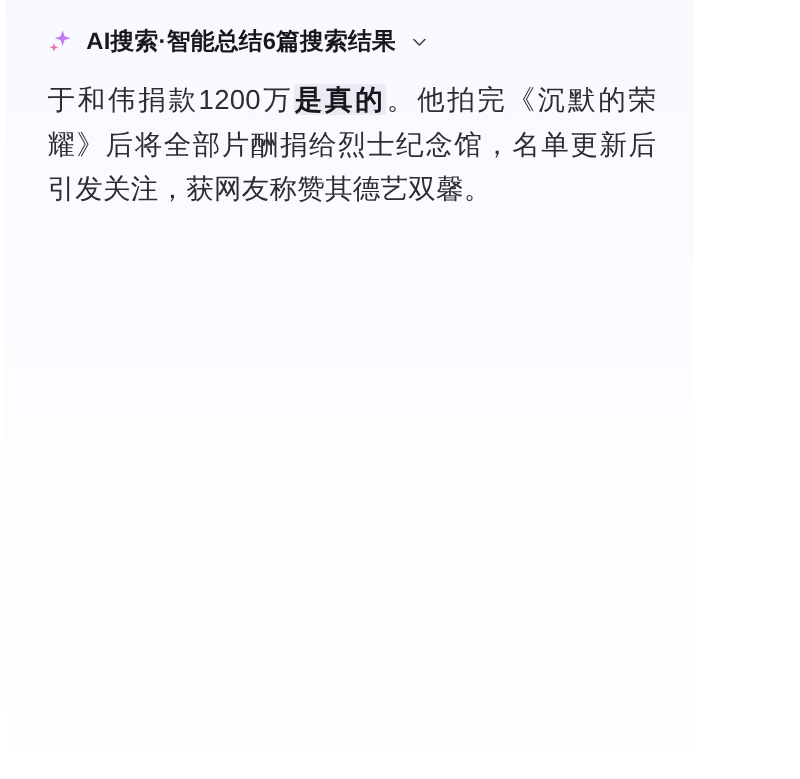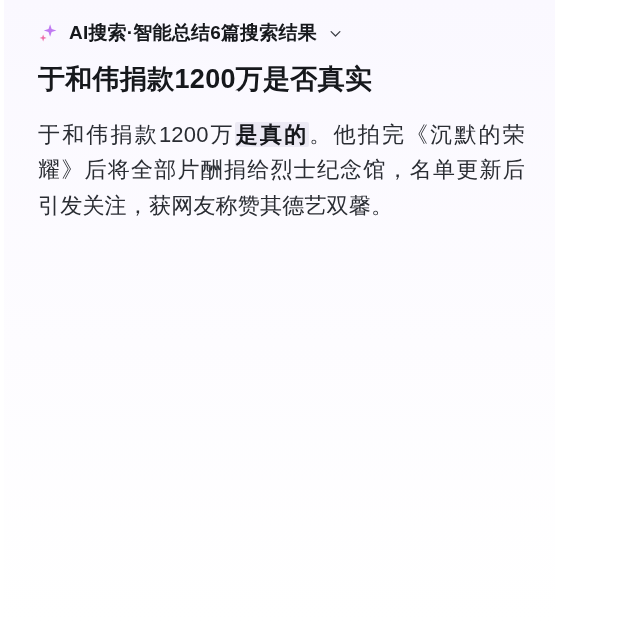--- a/index.html
+++ b/index.html
@@ -100,19 +100,18 @@
     <svg class="sparkle-icon" viewBox="0 0 24 24">
       <path d="M13.2 2.4 L14.9 7.6 L20.1 9.3 L14.9 11.0 L13.2 16.2 L11.5 11.0 L6.3 9.3 L11.5 7.6 Z" fill="#c07af2"></path>
       <path d="M5.6 13.6 L6.6 16.4 L9.4 17.4 L6.6 18.4 L5.6 21.2 L4.6 18.4 L1.8 17.4 L4.6 16.4 Z" fill="#f06ea8"></path>
     </svg>
     <span class="ai-header-text">AI搜索·智能总结6篇搜索结果</span>
     <svg class="chevron-down-icon" viewBox="0 0 24 24">
       <path d="M5 9 L12 16 L19 9" fill="none" stroke="#3c3f45" stroke-width="2" stroke-linecap="round" stroke-linejoin="round"></path>
     </svg>
   </div>
 
-  <h1 class="article-title">于和伟捐款1200万是否真实</h1>
 
   <p class="para para-1">
     <span>于和伟捐款1200万</span><span class="hl">是真的</span><span>。他拍完《沉默的荣耀》后将全部片酬捐给烈士纪念馆，名单更新后引发关注，获网友称赞其德艺双馨。</span>
   </p>
 
 </div>
 
 </body></html>

